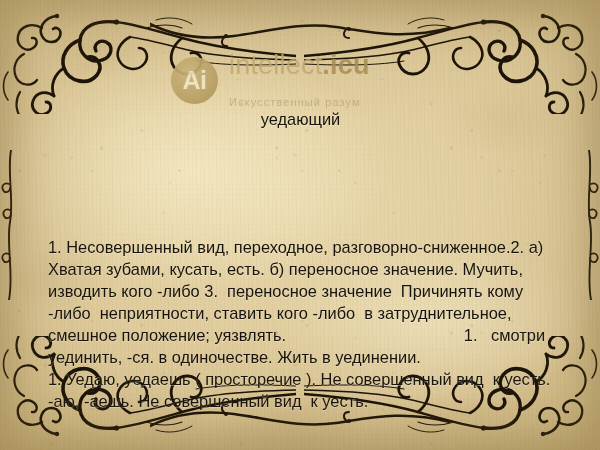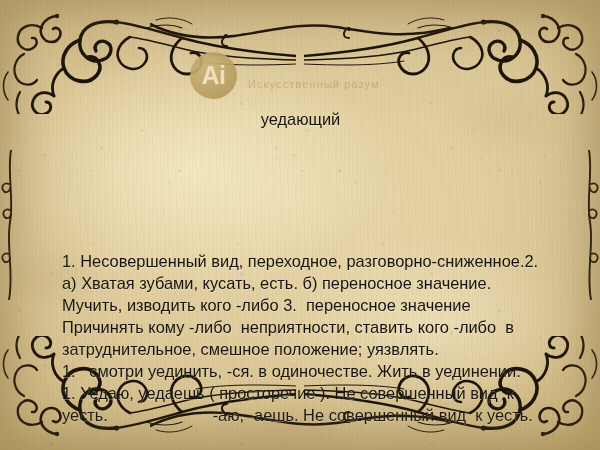--- a/index.html
+++ b/index.html
@@ -54,21 +54,21 @@
   .orn{position:absolute;pointer-events:none;}
   .orn svg{display:block;}
   .o-tl{left:-4px;top:-6px;}
   .o-tr{right:-4px;top:-6px;transform:scaleX(-1);}
   .o-bl{left:-4px;bottom:-6px;transform:scaleY(-1);}
   .o-br{right:-4px;bottom:-6px;transform:scale(-1,-1);}
   .o-lv{left:-2px;top:150px;}
   .o-rv{right:-2px;top:150px;transform:scaleX(-1);}
 
   
-  #wm{position:absolute;left:190px;top:52px;display:flex;align-items:center;gap:11px;pointer-events:none;}
+  #wm{position:absolute;left:171px;top:52px;display:flex;align-items:center;gap:11px;pointer-events:none;}
   #wm .badge{
     width:47px;height:47px;border-radius:50%;
     background:radial-gradient(circle at 38% 32%, #cdb87e 0%, #bda468 55%, #ab9255 100%);
     display:flex;align-items:center;justify-content:center;
     font-size:25px;font-weight:bold;color:#f1e7c6;letter-spacing:-.5px;
     font-family:"Liberation Sans",sans-serif;opacity:.92;
   }
   #wm .wtxt{display:flex;flex-direction:column;line-height:1;}
   #wm .w1{font-size:27px;letter-spacing:.2px;color:#c3ab71;opacity:.85;font-family:"Liberation Sans",sans-serif;}
   #wm .w1 b{color:#a98f55;font-weight:bold;}
@@ -77,21 +77,21 @@
   
   #txt{
     position:absolute;left:48px;top:64px;width:505px;
     color:#17140f;font-size:16.4px;line-height:22.1px;
     font-family:"Liberation Sans","DejaVu Sans",sans-serif;
     white-space:pre-wrap;word-break:normal;
     text-shadow:0 1px 0 rgba(255,250,225,.35);
   }
   #txt .hw{display:block;text-align:center;}
   #txt .gap{display:block;height:17px;}
-  #txt p{margin:14px;}
+  #txt p{margin:0;}
 </style>
 </head>
 <body>
 
 <div id="page">
 
   <div class="tex fib"></div>
   <div class="tex spk"></div>
   <div class="tex stain"></div>
 
@@ -219,20 +219,21 @@
       <path d="M76 22 C70 26 71 32 77 32" stroke-width="2"></path>
       <path d="M198 14 C192 18 193 24 199 24" stroke-width="2"></path>
       <circle cx="76" cy="22" r="2" fill="#191208" stroke="none"></circle>
       <circle cx="199" cy="15" r="2" fill="#191208" stroke="none"></circle>
     </svg>
   </div>
 
   <div id="wm">
     <div class="badge">Ai</div>
     <div class="wtxt">
+      <div class="w1"><span>intellect</span><b>.icu</b></div>
       <div class="w2">Искусственный  разум</div>
     </div>
   </div>
 
   <div id="txt">
     <span class="hw">уедающий</span>
     <span class="gap"></span>
     <p>1. Несовершенный вид, переходное, разговорно-сниженное.2. а) Хватая зубами, кусать, есть. б) переносное значение. Мучить, изводить кого -либо 3.  переносное значение  Причинять кому -либо  неприятности, ставить кого -либо  в затруднительное, смешное положение; уязвлять.                                       1.   смотри уединить, -ся. в одиночестве. Жить в уединении.                                1. Уедаю, уедаешь ( просторечие ). Не совершенный вид  к уесть.                       -аю, -аешь. Не совершенный вид  к уесть.</p>
   </div>
 

